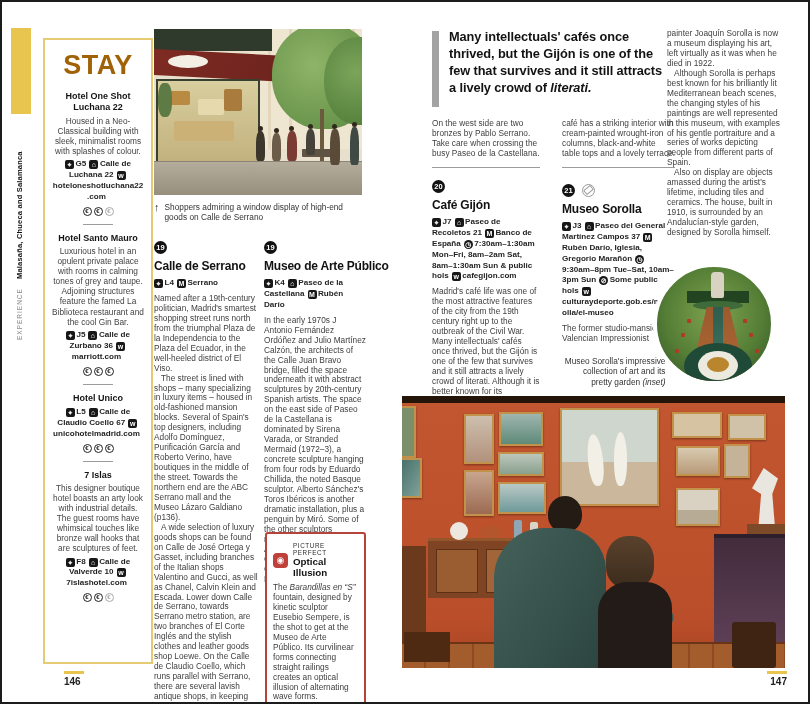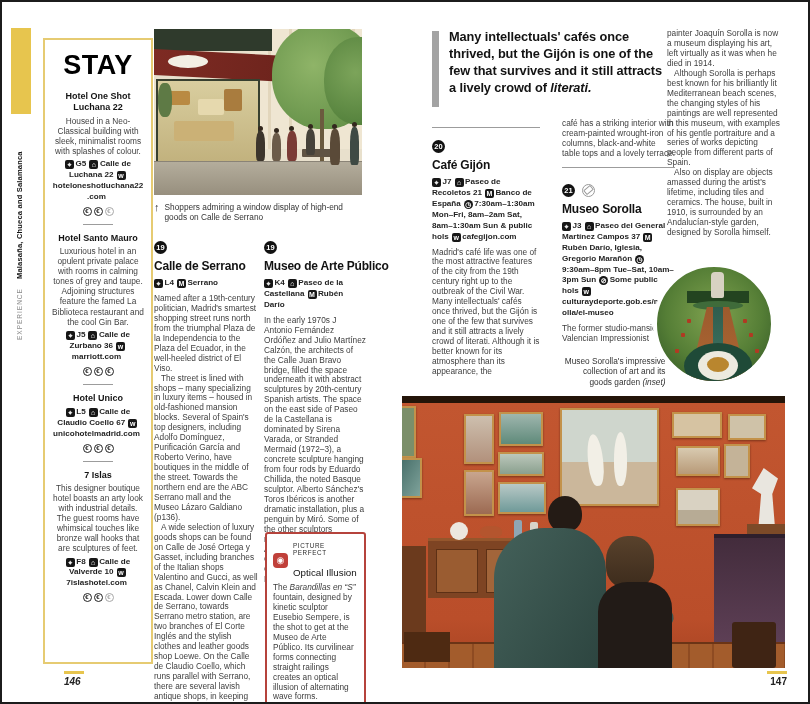--- a/index.html
+++ b/index.html
@@ -21,21 +21,21 @@
     font-size:7.5px; color:#111; white-space:nowrap;
   }
   #spine-text .spine-kicker { color:#8a8a8a; letter-spacing:1px; font-size:6.5px; }
   #spine-text .spine-title { font-weight:700; letter-spacing:.2px; }
 
   
   #stay-box {
     left:41px; top:36px; width:110px; height:626px;
     border:2px solid #e6cb72; padding:10px 7px 6px; text-align:center;
   }
-  #stay-title { font-size:27px; font-weight:900; letter-spacing:.5px; color:#000000; margin-bottom:10px; }
+  #stay-title { font-size:27px; font-weight:900; letter-spacing:.5px; color:#a16207; margin-bottom:10px; }
   .hotel { font-size:8.3px; }
   .hotel ~ .hotel::before { content:""; display:block; width:30px; height:1px; background:#9c9c9c; margin:8px auto; }
   .hotel-name { font-weight:800; font-size:9px; color:#141414; line-height:1.25; margin-bottom:2px; }
   .hotel-desc { color:#434343; line-height:1.22; }
   .refs { font-size:8.1px; font-weight:700; color:#1f1f1f; line-height:1.35; overflow-wrap:anywhere; }
   .hotel .refs { margin-top:3px; }
   .ref-item { display:inline; margin-right:3px; }
   .ric {
     display:inline-block; width:9px; height:9px; background:#171717; border-radius:2px;
     color:#fff; font-size:7px; line-height:9px; text-align:center; vertical-align:-1px;
@@ -45,21 +45,21 @@
   .price-row { margin-top:4px; display:flex; justify-content:center; gap:2px; }
   .euro {
     width:9px; height:9px; border:1px solid #222; border-radius:50%;
     font-size:6px; line-height:7px; text-align:center; color:#222; font-weight:700; display:inline-block;
   }
   .euro[data-state="muted"] { border-color:#a8a8a8; color:#a8a8a8; }
 
   
   .pageno { font-size:10px; font-weight:700; color:#222; }
   .pageno .bar { display:block; width:20px; height:3px; background:#e7c54e; margin-bottom:2px; }
-  #pageno-left { left:62px; top:669px;font-style:italic; }
+  #pageno-left { left:62px; top:669px; }
   #pageno-right { left:765px; top:669px; text-align:right; }
   #pageno-right .bar { margin-left:auto; }
 
   
   .body { font-size:8.3px; line-height:1.2; color:#3e3e3e; }
   .body + .body, .ind { text-indent:7px; }
   .caption { display:flex; gap:5px; font-size:8.3px; line-height:1.25; color:#333; }
   .arrow { font-size:11px; color:#333; line-height:1; }
   .num {
     width:13px; height:13px; border-radius:50%; background:#121212; color:#fff;
@@ -87,21 +87,21 @@
   #pp-box {
     left:263px; top:530px; width:101px;
     border:2px solid #b5433c; border-radius:3px; padding:8px 6px 9px; background:#fff;
   }
   #pp-head { display:flex; align-items:center; gap:5px; margin-bottom:5px; }
   #pp-cam {
     width:15px; height:15px; background:#c0403a; border-radius:4px; color:#fff;
     font-size:9px; line-height:15px; text-align:center; flex:0 0 auto;
   }
   #pp-kicker { font-size:6.3px; letter-spacing:.6px; color:#2b2b2b; }
-  #pp-title { font-size:9.8px; font-weight:400; color:#121212;margin-top:11px; }
+  #pp-title { font-size:9.8px; font-weight:700; color:#121212; }
 
   .ticket {
     display:inline-flex; width:13px; height:13px; border:1px solid #9a9a9a; border-radius:50%;
     align-items:center; justify-content:center; margin-left:3px; vertical-align:-2px;
   }
   .ticket::before { content:""; width:7px; height:4px; border:1px solid #9a9a9a; border-radius:1px; transform:rotate(-40deg); }
 
   
   #sorolla-caption { margin-top:12px; display:flex; gap:4px; }
   #sorolla-caption .cap-txt { flex:1; text-align:right; font-size:8.3px; line-height:1.25; color:#333; }
@@ -275,20 +275,21 @@
         <div id="pp-title" data-name="picture-perfect-title">Optical Illusion</div>
       </span>
     </div>
     <p class="body" data-name="picture-perfect-body"><span>The </span><span class="it">Barandillas en “S”</span><span> fountain, designed by kinetic sculptor Eusebio Sempere, is the shot to get at the Museo de Arte Público. Its curvilinear forms connecting straight railings creates an optical illusion of alternating wave forms.</span></p>
   </div>
 
   <div class="abs" id="quote-bar" data-name="quote-accent-bar"></div>
   <div class="abs" id="quote-text" data-name="pull-quote"><span>Many intellectuals' cafés once thrived, but the Gijón is one of the few that survives and it still attracts a lively crowd of </span><span class="it">literati.</span></div>
 
   <div class="abs stack" id="colA" data-name="section-cafe-gijon">
+    <p class="body" data-name="arte-publico-continuation">On the west side are two bronzes by Pablo Serrano. Take care when crossing the busy Paseo de la Castellana.</p>
     <div class="col-div" data-name="section-divider"></div>
     <span class="num" data-name="section-number-badge">20</span>
     <h2 class="sec-h" data-name="section-heading">Café Gijón</h2>
     <p class="refs sec-refs" data-name="section-refs">
       
     <span class="ref-item"><span class="ric" data-name="map-ref-icon">⌖</span><span data-name="ref-text">J7</span></span><span class="ref-item"><span class="ric" data-name="address-icon">⌂</span><span data-name="ref-text">Paseo de Recoletos 21</span></span><span class="ref-item"><span class="ric" data-name="metro-icon">M</span><span data-name="ref-text">Banco de España</span></span><span class="ref-item"><span class="ric" data-name="hours-icon">◷</span><span data-name="ref-text">7:30am–1:30am Mon–Fri, 8am–2am Sat, 8am–1:30am Sun &amp; public hols</span></span><span class="ref-item"><span class="ric" data-name="web-icon">w</span><span data-name="ref-text">cafegijon.com</span></span></p>
     <div data-name="section-body">
 
     <p class="body" data-name="body-paragraph">Madrid's café life was one of the most attractive features of the city from the 19th century right up to the outbreak of the Civil War. Many intellectuals' cafés once thrived, but the Gijón is one of the few that survives and it still attracts a lively crowd of literati. Although it is better known for its atmosphere than its appearance, the</p>
       </div>
@@ -303,29 +304,29 @@
     </div>
     <h2 class="sec-h" data-name="section-heading">Museo Sorolla</h2>
     <p class="refs sec-refs" data-name="section-refs">
       
     <span class="ref-item"><span class="ric" data-name="map-ref-icon">⌖</span><span data-name="ref-text">J3</span></span><span class="ref-item"><span class="ric" data-name="address-icon">⌂</span><span data-name="ref-text">Paseo del General Martínez Campos 37</span></span><span class="ref-item"><span class="ric" data-name="metro-icon">M</span><span data-name="ref-text">Rubén Darío, Iglesia, Gregorio Marañón</span></span><span class="ref-item"><span class="ric" data-name="hours-icon">◷</span><span data-name="ref-text">9:30am–8pm Tue–Sat, 10am–3pm Sun</span></span><span class="ref-item"><span class="ric" data-name="closed-hours-icon">⊘</span><span data-name="ref-text">Some public hols</span></span><span class="ref-item"><span class="ric" data-name="web-icon">w</span><span data-name="ref-text">culturaydeporte.gob.es/msorolla/el-museo</span></span></p>
     <div data-name="section-body">
 
     <p class="body" data-name="body-paragraph">The former studio-mansion of Valencian Impressionist</p>
       </div>
     <div id="sorolla-caption" data-name="sorolla-photo-caption">
-      <span class="cap-txt"><span>Museo Sorolla's impressive collection of art and its goods garden </span><span class="it">(inset)</span></span>
+      <span class="cap-txt"><span>Museo Sorolla's impressive collection of art and its pretty garden </span><span class="it">(inset)</span></span>
       <span class="arrow" data-name="down-arrow-icon">↓</span>
     </div>
   </div>
 
   <div class="abs stack" id="colC" data-name="sorolla-continuation-column">
     <div data-name="section-body">
 
-    <p class="body" data-name="body-paragraph">painter Joaquín Sorolla is now a museum displaying his art, left virtually as it was when he died in 1914.</p>
+    <p class="body" data-name="body-paragraph">painter Joaquín Sorolla is now a museum displaying his art, left virtually as it was when he died in 1922.</p>
         <p class="body" data-name="body-paragraph">Although Sorolla is perhaps best known for his brilliantly lit Mediterranean beach scenes, the changing styles of his paintings are well represented in this museum, with examples of his gentle portraiture and a series of works depicting people from different parts of Spain.</p>
         <p class="body" data-name="body-paragraph">Also on display are objects amassed during the artist's lifetime, including tiles and ceramics. The house, built in 1910, is surrounded by an Andalucían-style garden, designed by Sorolla himself.</p>
       </div>
   </div>
 
   <div class="abs" id="garden-inset" data-name="garden-inset-photo">
     <div style="left:30px;top:24px;width:62px;height:12px;background:#234420" data-name="hedge"></div>
     <div style="left:54px;top:5px;width:13px;height:26px;background:#d7d2c2;border-radius:4px 4px 2px 2px" data-name="statue"></div>
     <div style="left:36px;top:34px;width:50px;height:9px;background:#3f6b3a;border-radius:50%" data-name="garden-bench"></div>
     <div style="left:30px;top:40px;width:62px;height:82px;background:linear-gradient(180deg,#9c5a2d,#b06a35);clip-path:polygon(32% 0,68% 0,100% 100%,0 100%)" data-name="tiled-path"></div>

